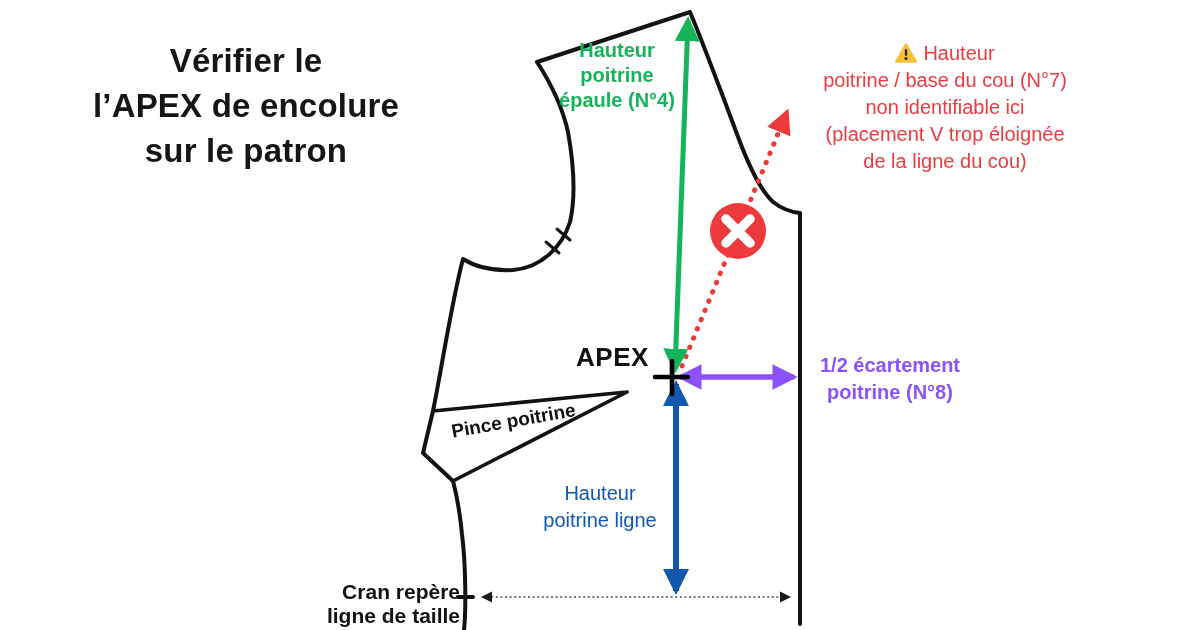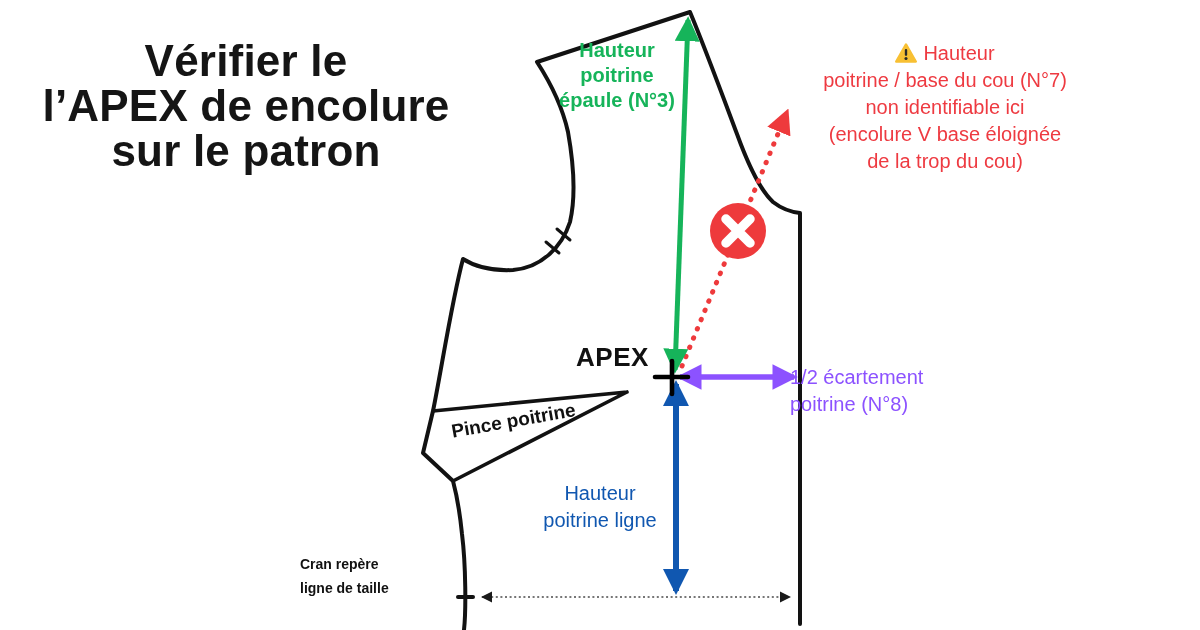--- a/index.html
+++ b/index.html
@@ -5,51 +5,51 @@
   html,body{margin:0;padding:0;background:#ffffff;}
   #canvas{
     position:relative;width:1200px;height:630px;background:#ffffff;overflow:hidden;
     font-family:"Liberation Sans","DejaVu Sans",sans-serif;
   }
   #diagram-svg{position:absolute;left:0;top:0;}
   .lbl{position:absolute;display:block;}
   .lbl span{display:block;}
   .title{
     left:36px;top:38px;width:420px;text-align:center;
-    font-size:44px;line-height:45px;font-weight:700;color:#151515;letter-spacing:.2px;
+    font-size:33px;line-height:45px;font-weight:700;color:#151515;letter-spacing:.2px;
   }
   .green-lbl{
     left:517px;top:38px;width:200px;text-align:center;
     font-size:20px;line-height:25px;font-weight:700;color:#16b45a;
   }
   .red-lbl{
     left:770px;top:40px;width:350px;text-align:center;
     font-size:20px;line-height:27px;font-weight:500;color:#ee3a41;
   }
   .red-lbl .warn-ico{display:inline-block;vertical-align:-3px;margin-right:6px;}
   .purple-lbl{
-    left:790px;top:352px;width:200px;text-align:left;
-    font-size:20px;line-height:27px;font-weight:400;color:#8c52ff;margin-top:12px;
+    left:790px;top:352px;width:200px;text-align:center;
+    font-size:20px;line-height:27px;font-weight:700;color:#8c52ff;
   }
   .blue-lbl{
     left:500px;top:480px;width:200px;text-align:center;
     font-size:20px;line-height:27px;font-weight:500;color:#1057b0;
   }
   .apex-lbl{
     left:560px;top:342px;width:105px;text-align:center;
     font-size:26px;font-weight:700;color:#111;letter-spacing:.5px;
   }
   .dart-lbl{
     left:426px;top:410px;width:175px;text-align:center;
     font-size:19px;font-weight:700;color:#111;
     transform:rotate(-10deg);transform-origin:center;
   }
   .cran-lbl{
-    left:300px;top:552px;width:160px;text-align:left;
-    font-size:14px;line-height:24px;font-weight:700;color:#111;
+    left:300px;top:580px;width:160px;text-align:right;
+    font-size:21px;line-height:24px;font-weight:700;color:#111;
   }
 </style>
 </head>
 <body>
 
 <div id="canvas">
 
   <svg id="diagram-svg" width="1200" height="630" viewBox="0 0 1200 630">
     <defs>
       <marker id="ah-green" viewBox="0 0 10 10" refX="8.5" refY="5" markerWidth="5" markerHeight="5" orient="auto-start-reverse">
@@ -111,35 +111,35 @@
 
   <div class="lbl title">
     <span>Vérifier le</span>
     <span>l’APEX de encolure</span>
     <span>sur le patron</span>
   </div>
 
   <div class="lbl green-lbl">
     <span>Hauteur</span>
     <span>poitrine</span>
-    <span>épaule (N°3)</span>
+    <span>épaule (N°4)</span>
   </div>
 
   <div class="lbl red-lbl">
     <span>
       <svg class="warn-ico" width="22" height="20" viewBox="0 0 24 22">
         <path d="M12 1.5 L22.8 20.5 H1.2 Z" fill="#f8c033" stroke="#f8c033" stroke-width="2.5" stroke-linejoin="round"></path>
         <rect x="10.7" y="6.5" width="2.6" height="7.6" rx="1.3" fill="#2a2a2a"></rect>
         <circle cx="12" cy="17" r="1.7" fill="#2a2a2a"></circle>
       </svg><span style="display:inline">Hauteur</span>
     </span>
     <span>poitrine / base du cou (N°7)</span>
     <span>non identifiable ici</span>
-    <span>(encolure V base éloignée</span>
-    <span>de la trop du cou)</span>
+    <span>(placement V trop éloignée</span>
+    <span>de la ligne du cou)</span>
   </div>
 
   <div class="lbl purple-lbl">
     <span>1/2 écartement</span>
     <span>poitrine (N°8)</span>
   </div>
 
   <div class="lbl blue-lbl">
     <span>Hauteur</span>
     <span>poitrine ligne</span>

